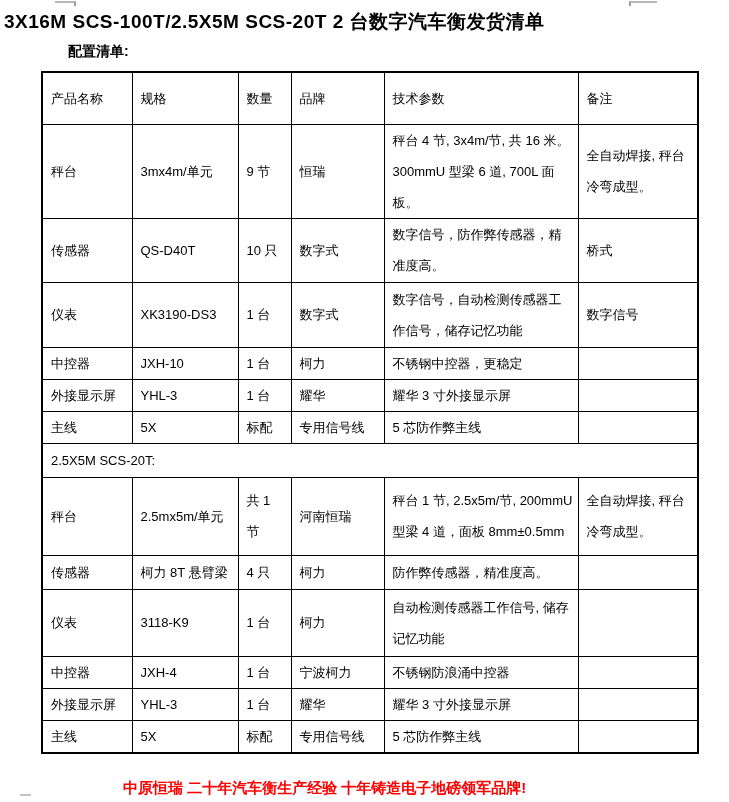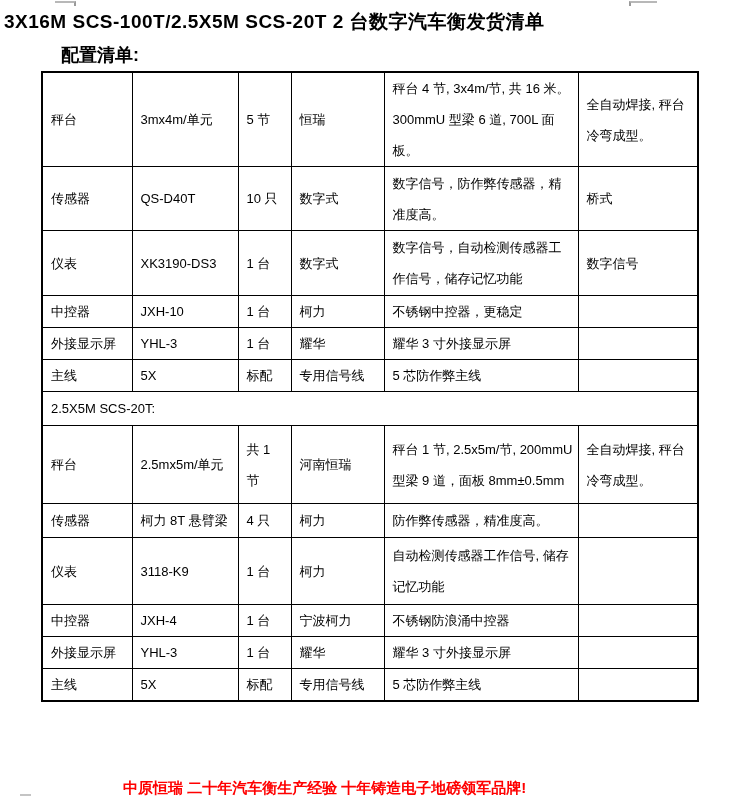--- a/index.html
+++ b/index.html
@@ -17,22 +17,22 @@
   .crop-tr { left: 629px; top: 1px; width: 28px; height: 5px;
     border-top: 2px solid #b8b8b8; border-left: 2px solid #9a9a9a; }
   .crop-bl { left: 20px; top: 792px; width: 11px; height: 4px;
     border-bottom: 2px solid #c4c4c4; }
   .doc-title {
     position: absolute; left: 4px; top: 9px; width: 729px;
     text-align: left; font-size: 19px; font-weight: bold;
     letter-spacing: 0.5px; white-space: nowrap;
   }
   .doc-subtitle {
-    position: absolute; left: 61px; top: 43px;
-    font-size: 18px; font-weight: bold;
+    position: absolute; left: 68px; top: 43px;
+    font-size: 14px; font-weight: bold;
   }
   table.spec-table {
     position: absolute; left: 41px; top: 71px; width: 656px;
     border-collapse: collapse; table-layout: fixed;
     border: 2px solid #000;
   }
   table.spec-table td, table.spec-table th {
     border: 1px solid #000;
     font-size: 13px; font-weight: normal;
     text-align: left; vertical-align: middle;
@@ -65,25 +65,33 @@
 <table class="spec-table">
   <colgroup>
     <col style="width:90px">
       <col style="width:106px">
       <col style="width:53px">
     <col style="width:93px">
       <col style="width:194px">
       <col style="width:120px">
   </colgroup>
   <tbody>
+    <tr class="h-hdr">
+      <td>产品名称</td>
+      <td>规格</td>
+      <td>数量</td>
+      <td>品牌</td>
+      <td>技术参数</td>
+      <td>备注</td>
+    </tr>
 
     <tr class="h84">
       <td>秤台</td>
       <td>3mx4m/单元</td>
-      <td>5 节</td>
+      <td>9 节</td>
       <td>恒瑞</td>
       <td>秤台 4 节, 3x4m/节, 共 16 米。
 300mmU 型梁 6 道, 700L 面板。</td>
       <td>全自动焊接, 秤台
 冷弯成型。</td>
     </tr>
     <tr class="h64">
       <td>传感器</td>
       <td>QS-D40T</td>
       <td>10 只</td>
@@ -127,21 +135,21 @@
     <tr class="h34">
       <td class="section-label" colspan="6">2.5X5M SCS-20T:</td>
     </tr>
 
     <tr class="h78">
       <td>秤台</td>
       <td>2.5mx5m/单元</td>
       <td>共 1 节</td>
       <td>河南恒瑞</td>
       <td>秤台 1 节, 2.5x5m/节, 200mmU
-型梁 9 道，面板 8mm±0.5mm</td>
+型梁 4 道，面板 8mm±0.5mm</td>
       <td>全自动焊接, 秤台
 冷弯成型。</td>
     </tr>
     <tr class="h34">
       <td>传感器</td>
       <td>柯力 8T 悬臂梁</td>
       <td>4 只</td>
       <td>柯力</td>
       <td>防作弊传感器，精准度高。</td>
       <td></td>

